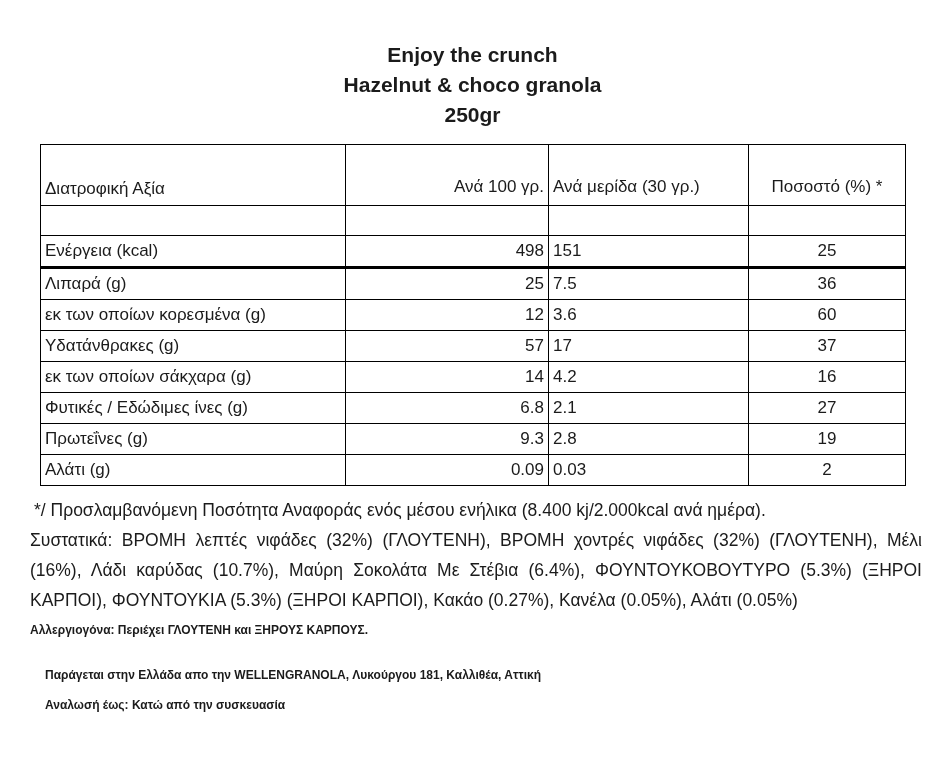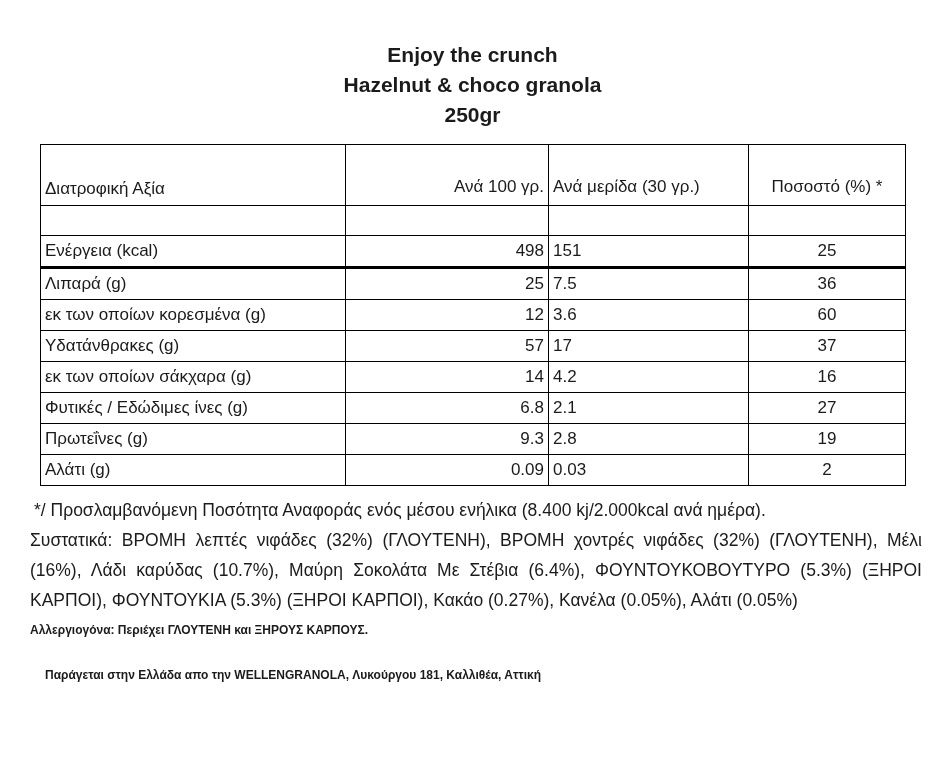--- a/index.html
+++ b/index.html
@@ -159,15 +159,16 @@
     </table>
 
   <p class="footnote">*/ Προσλαμβανόμενη Ποσότητα Αναφοράς ενός μέσου ενήλικα (8.400 kj/2.000kcal ανά ημέρα).</p>
 
   <p class="ingredients"><span>Συστατικά: </span><span class="b">ΒΡΟΜΗ</span><span> λεπτές νιφάδες (32%) </span><span class="b">(ΓΛΟΥΤΕΝΗ),</span><span> </span><span class="b">ΒΡΟΜΗ</span><span> χοντρές νιφάδες (32%) </span><span class="b">(ΓΛΟΥΤΕΝΗ),</span><span> Μέλι (16%), Λάδι καρύδας (10.7%), Μαύρη Σοκολάτα Με Στέβια (6.4%), </span><span class="b">ΦΟΥΝΤΟΥΚΟΒΟΥΤΥΡΟ</span><span> (5.3%) </span><span class="b">(ΞΗΡΟΙ ΚΑΡΠΟΙ),</span><span> </span><span class="b">ΦΟΥΝΤΟΥΚΙΑ</span><span> (5.3%) </span><span class="b">(ΞΗΡΟΙ ΚΑΡΠΟΙ),</span><span> Κακάο (0.27%), Κανέλα (0.05%), Αλάτι (0.05%)</span></p>
 
   <p class="allergens">Αλλεργιογόνα: Περιέχει ΓΛΟΥΤΕΝΗ και ΞΗΡΟΥΣ ΚΑΡΠΟΥΣ.</p>
 
   <div class="producer">
     <p>Παράγεται στην Ελλάδα απο την WELLENGRANOLA, Λυκούργου 181, Καλλιθέα, Αττική</p>
+    <p>Αναλωσή έως: Κατώ από την συσκευασία</p>
   </div>
 
 </div>
 
 </body></html>

